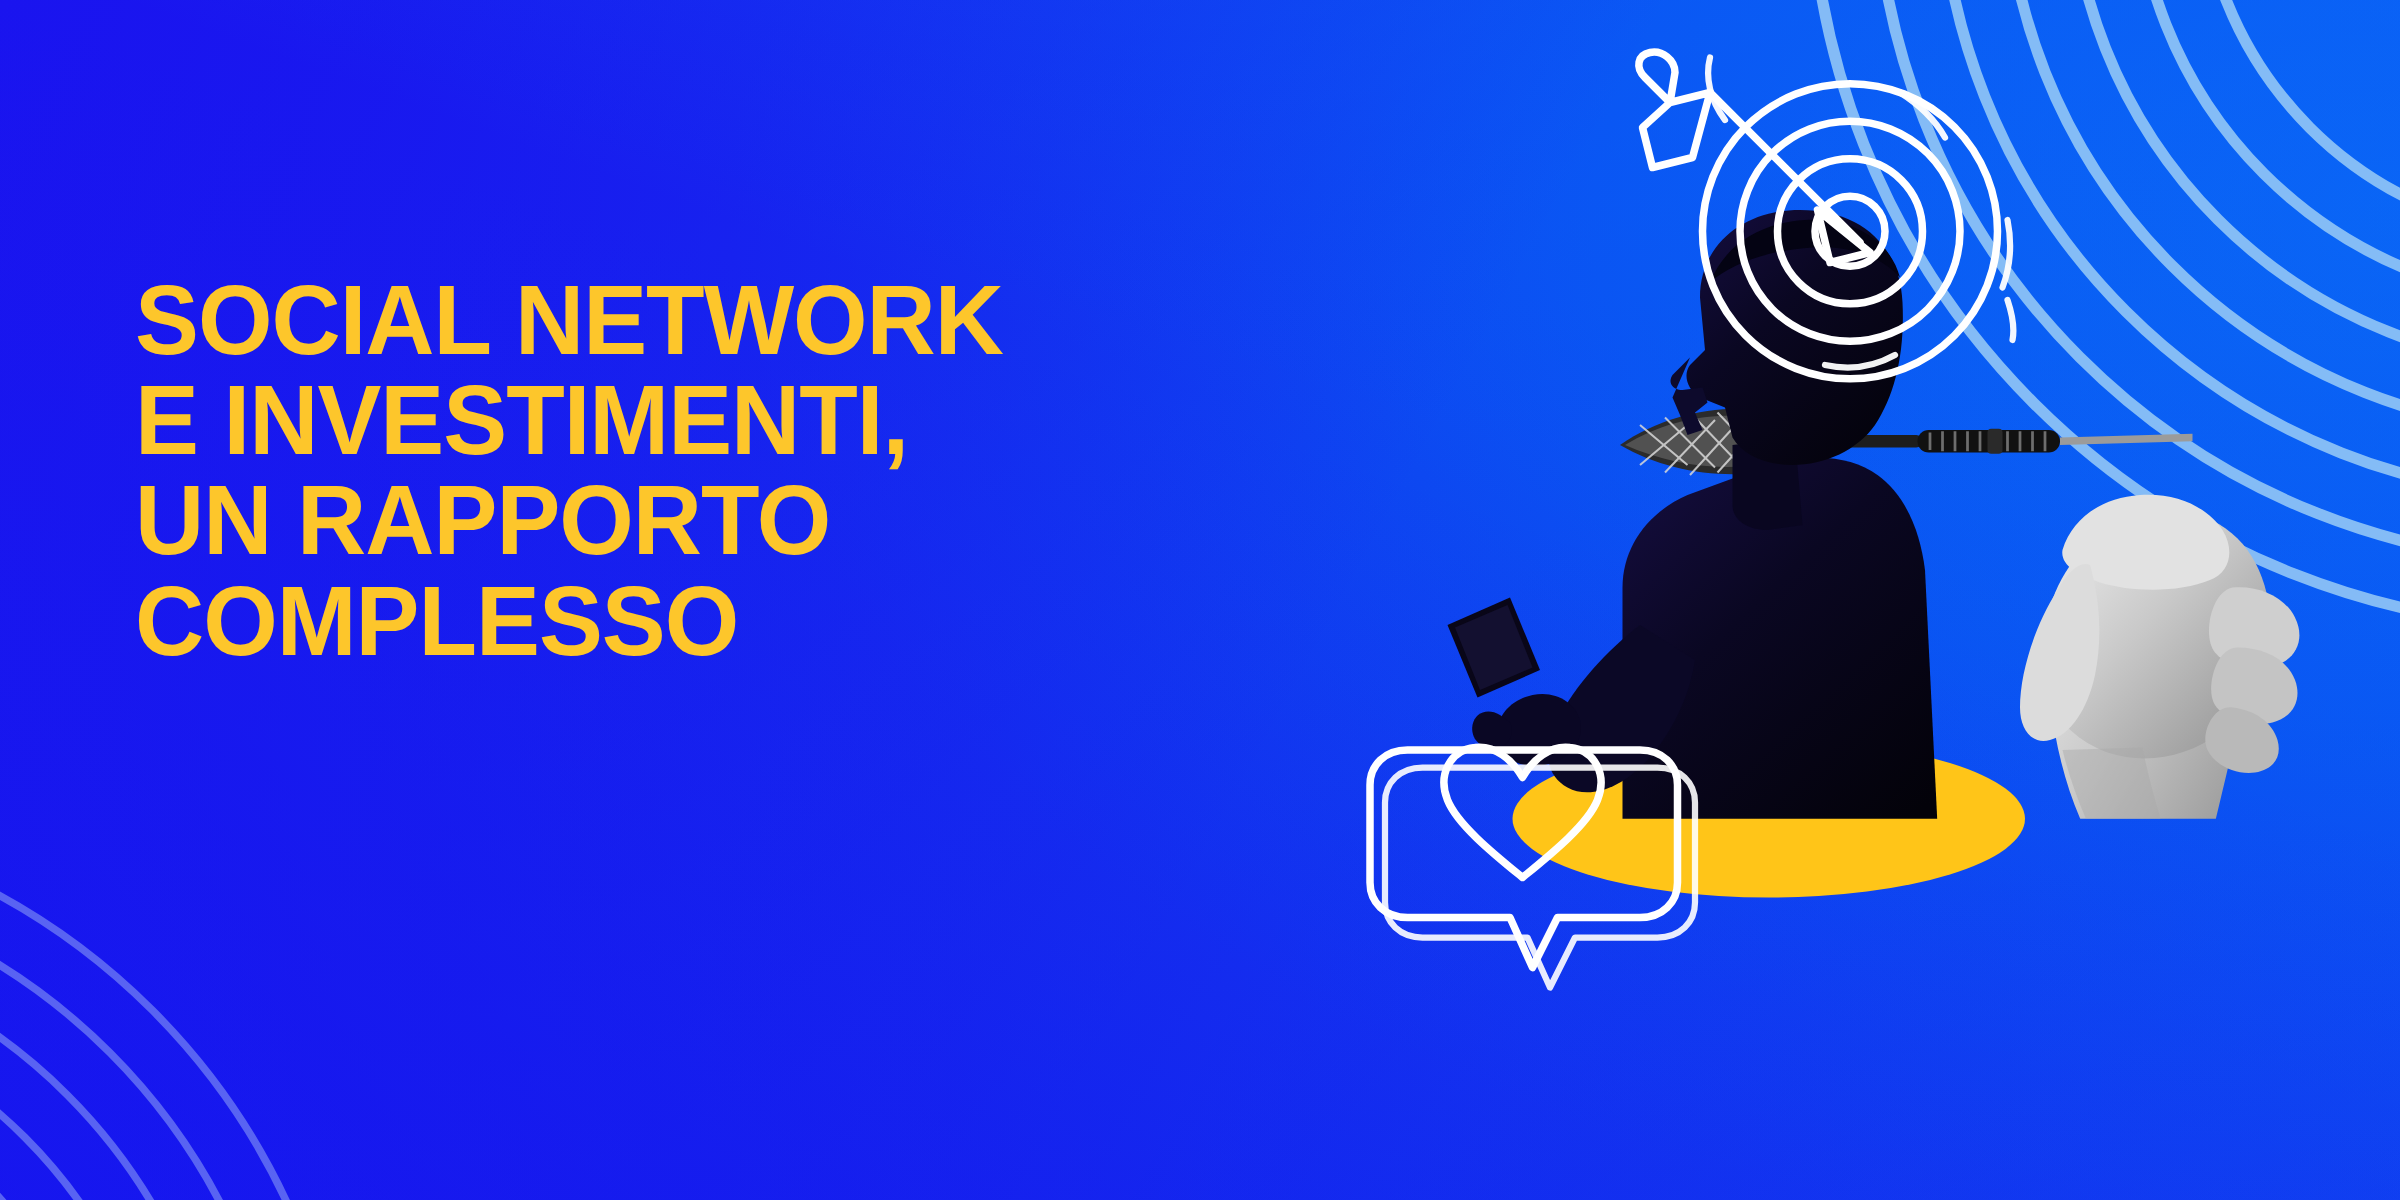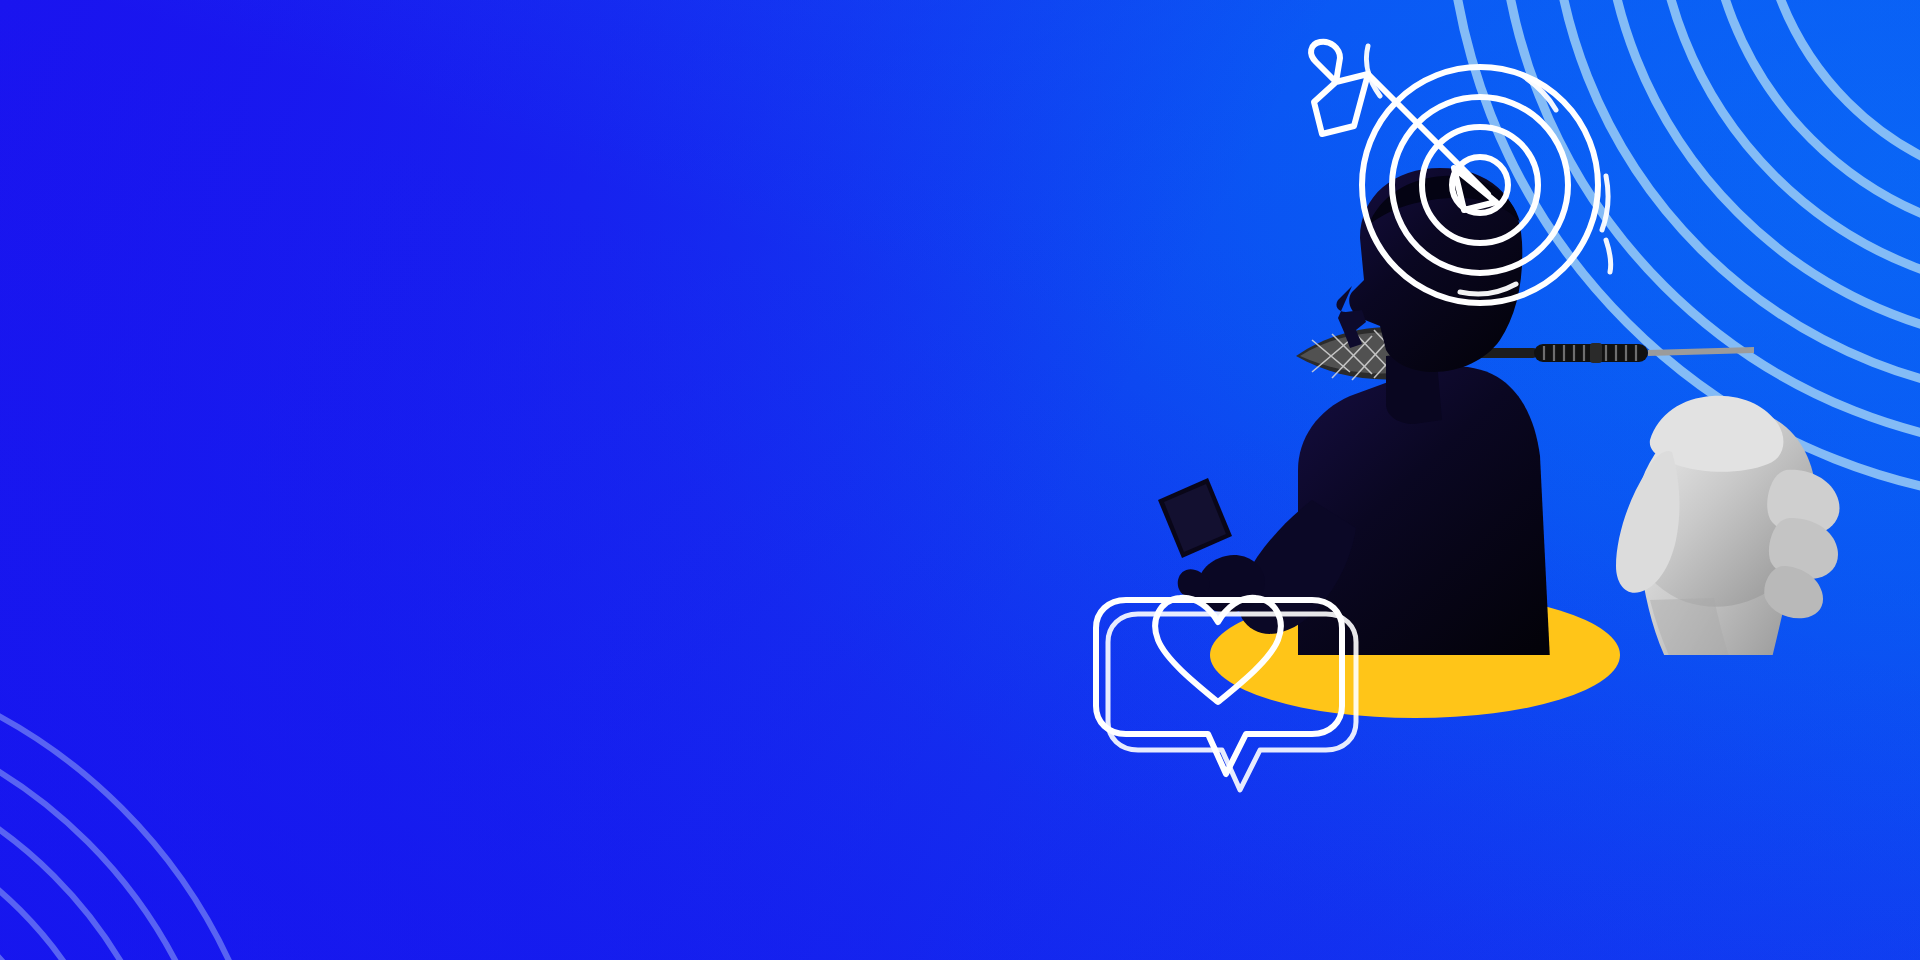--- a/index.html
+++ b/index.html
@@ -76,20 +76,26 @@
     <g fill="none" stroke="#8FA2F7" stroke-width="6" opacity="0.55">
       <circle cx="120" cy="650" r="300"></circle>
       <circle cx="120" cy="650" r="348"></circle>
       <circle cx="120" cy="650" r="396"></circle>
       <circle cx="120" cy="650" r="444"></circle>
       <circle cx="120" cy="650" r="492"></circle>
       <circle cx="120" cy="650" r="540"></circle>
     </g>
   </svg>
 
+  <div class="copy">
+    <h1 class="headline">SOCIAL NETWORK
+E INVESTIMENTI,
+UN RAPPORTO
+COMPLESSO</h1>
+  </div>
 
   <div class="art">
     <svg width="870" height="960" viewBox="0 0 870 960">
 
       <ellipse class="ellipse-plate" cx="365" cy="655" rx="205" ry="63"></ellipse>
 
       <defs>
         <clipPath id="plateClip">
           <path d="M0 0 H870 V655 H0 Z"></path>
         </clipPath>

